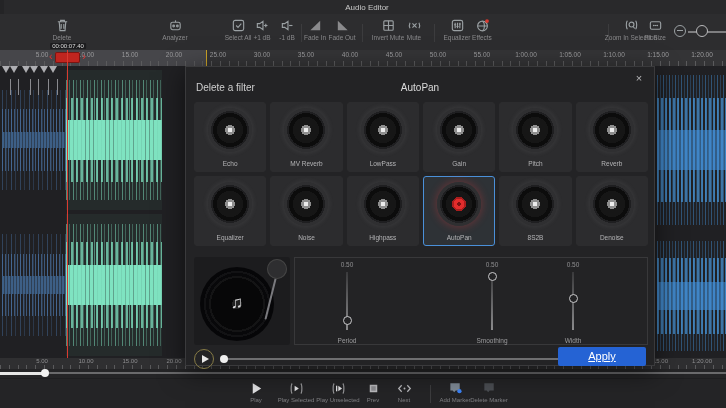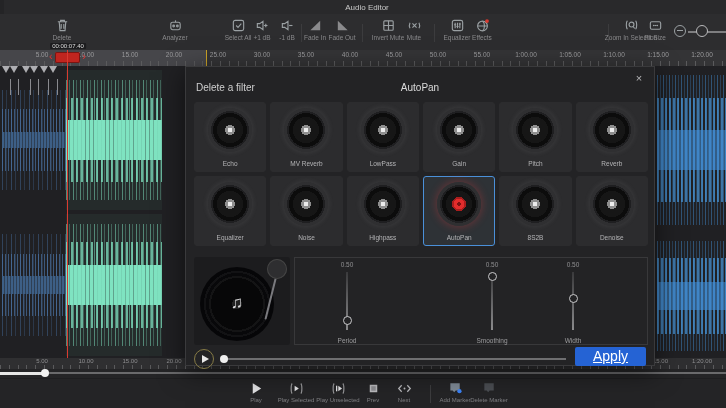--- a/index.html
+++ b/index.html
@@ -102,22 +102,22 @@
   .sthumb{position:absolute;left:50%;margin-left:-4.5px;width:9px;height:9px;border-radius:50%;
           background:#232325;border:1.5px solid #c9c9cb;box-sizing:border-box;cursor:pointer;}
   .slabel{position:absolute;bottom:2px;width:100%;text-align:center;font-size:6.5px;color:#9c9c9e;}
   
   #dlg-play{position:absolute;left:8px;top:282px;width:20px;height:20px;border-radius:50%;
             border:1.5px solid #857a45;box-sizing:border-box;cursor:pointer;}
   #dlg-play:before{content:"";position:absolute;left:6.5px;top:4.5px;border-left:7px solid #e8e8e8;
             border-top:4px solid transparent;border-bottom:4px solid transparent;}
   #dlg-track{position:absolute;left:38px;top:291px;width:342px;height:2px;background:#6e6e70;}
   #dlg-dot{position:absolute;left:34px;top:288px;width:8px;height:8px;border-radius:50%;background:#f0f0f0;cursor:pointer;}
-  #apply-btn{position:absolute;right:8px;top:280px;width:71px;height:19px;background:#2563d4;border-radius:2px;
-             color:#fff;font-size:14px;text-align:center;line-height:19px;cursor:pointer;text-decoration:underline;}
+  #apply-btn{position:absolute;right:8px;top:280px;width:88px;height:19px;background:#2563d4;border-radius:2px;
+             color:#fff;font-size:11px;text-align:center;line-height:19px;cursor:pointer;text-decoration:underline;}
   
   #zoomctl{position:absolute;top:8px;left:674px;width:52px;height:20px;}
   #zoomctl .zline{position:absolute;left:14px;top:9px;width:38px;height:1.5px;background:#7e7e80;}
   #zoomctl .zminus{position:absolute;left:0;top:3px;width:12px;height:12px;border:1.2px solid #9aa0a3;
                    border-radius:50%;box-sizing:border-box;}
   #zoomctl .zminus:before{content:"";position:absolute;left:2px;top:4.2px;width:5.5px;height:1.2px;background:#9aa0a3;}
   #zoomctl .zthumb{position:absolute;left:22px;top:3px;width:12px;height:12px;border:1.2px solid #b9b9bb;
                    border-radius:50%;box-sizing:border-box;background:#2d2d2f;}
 </style>
 </head>

